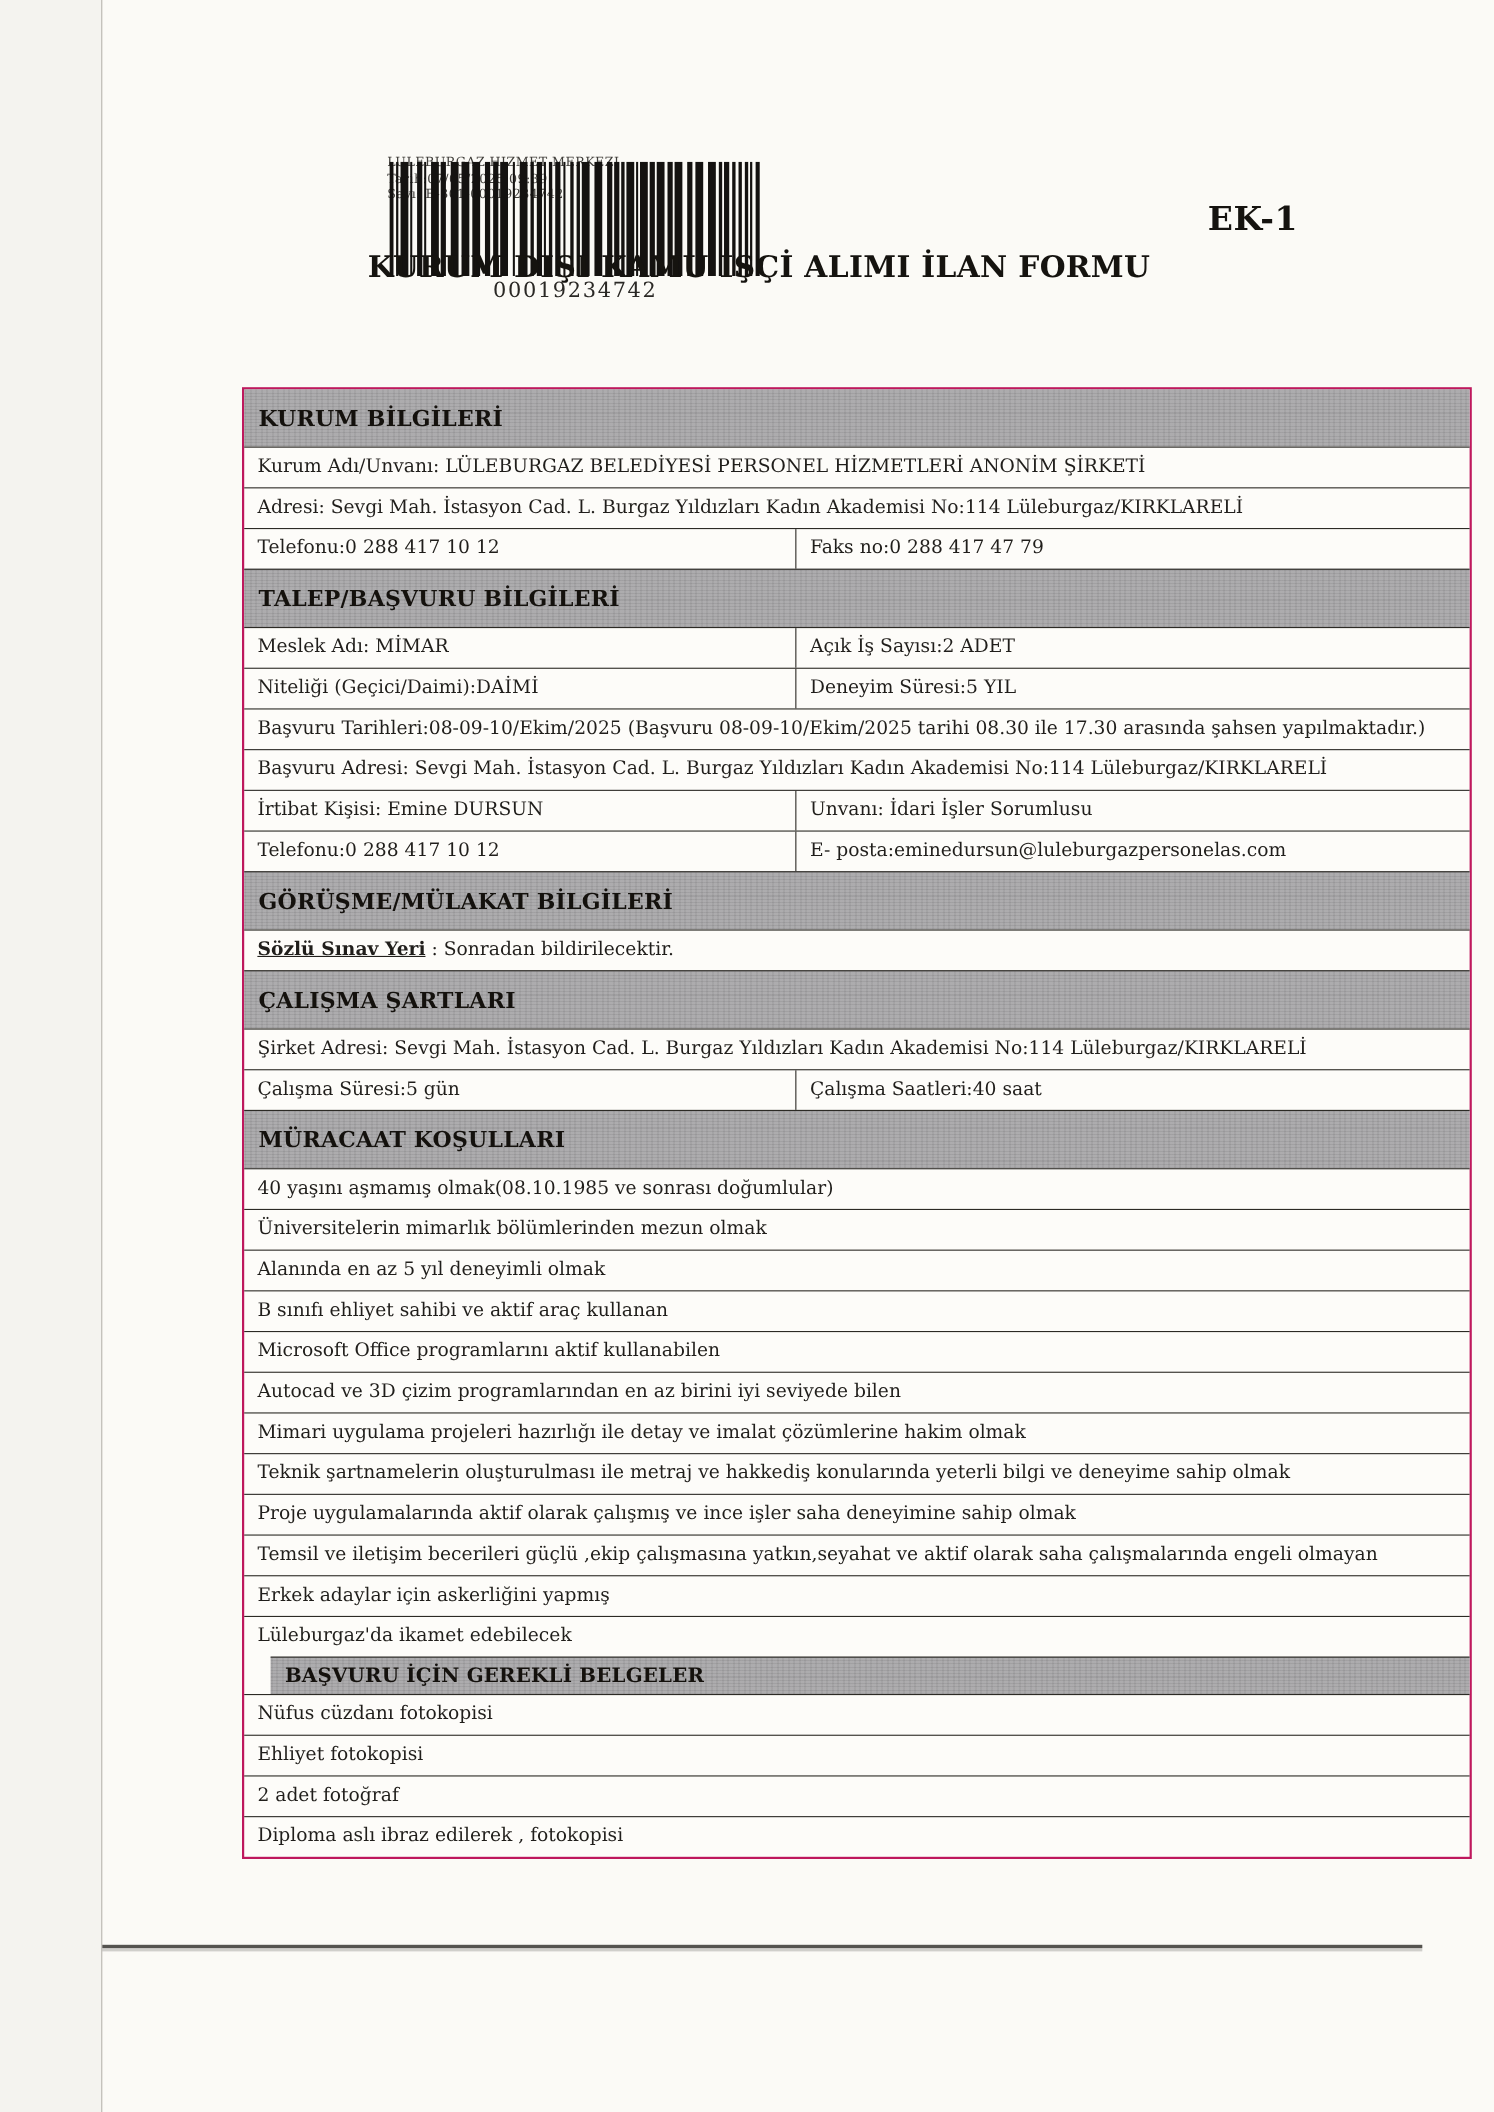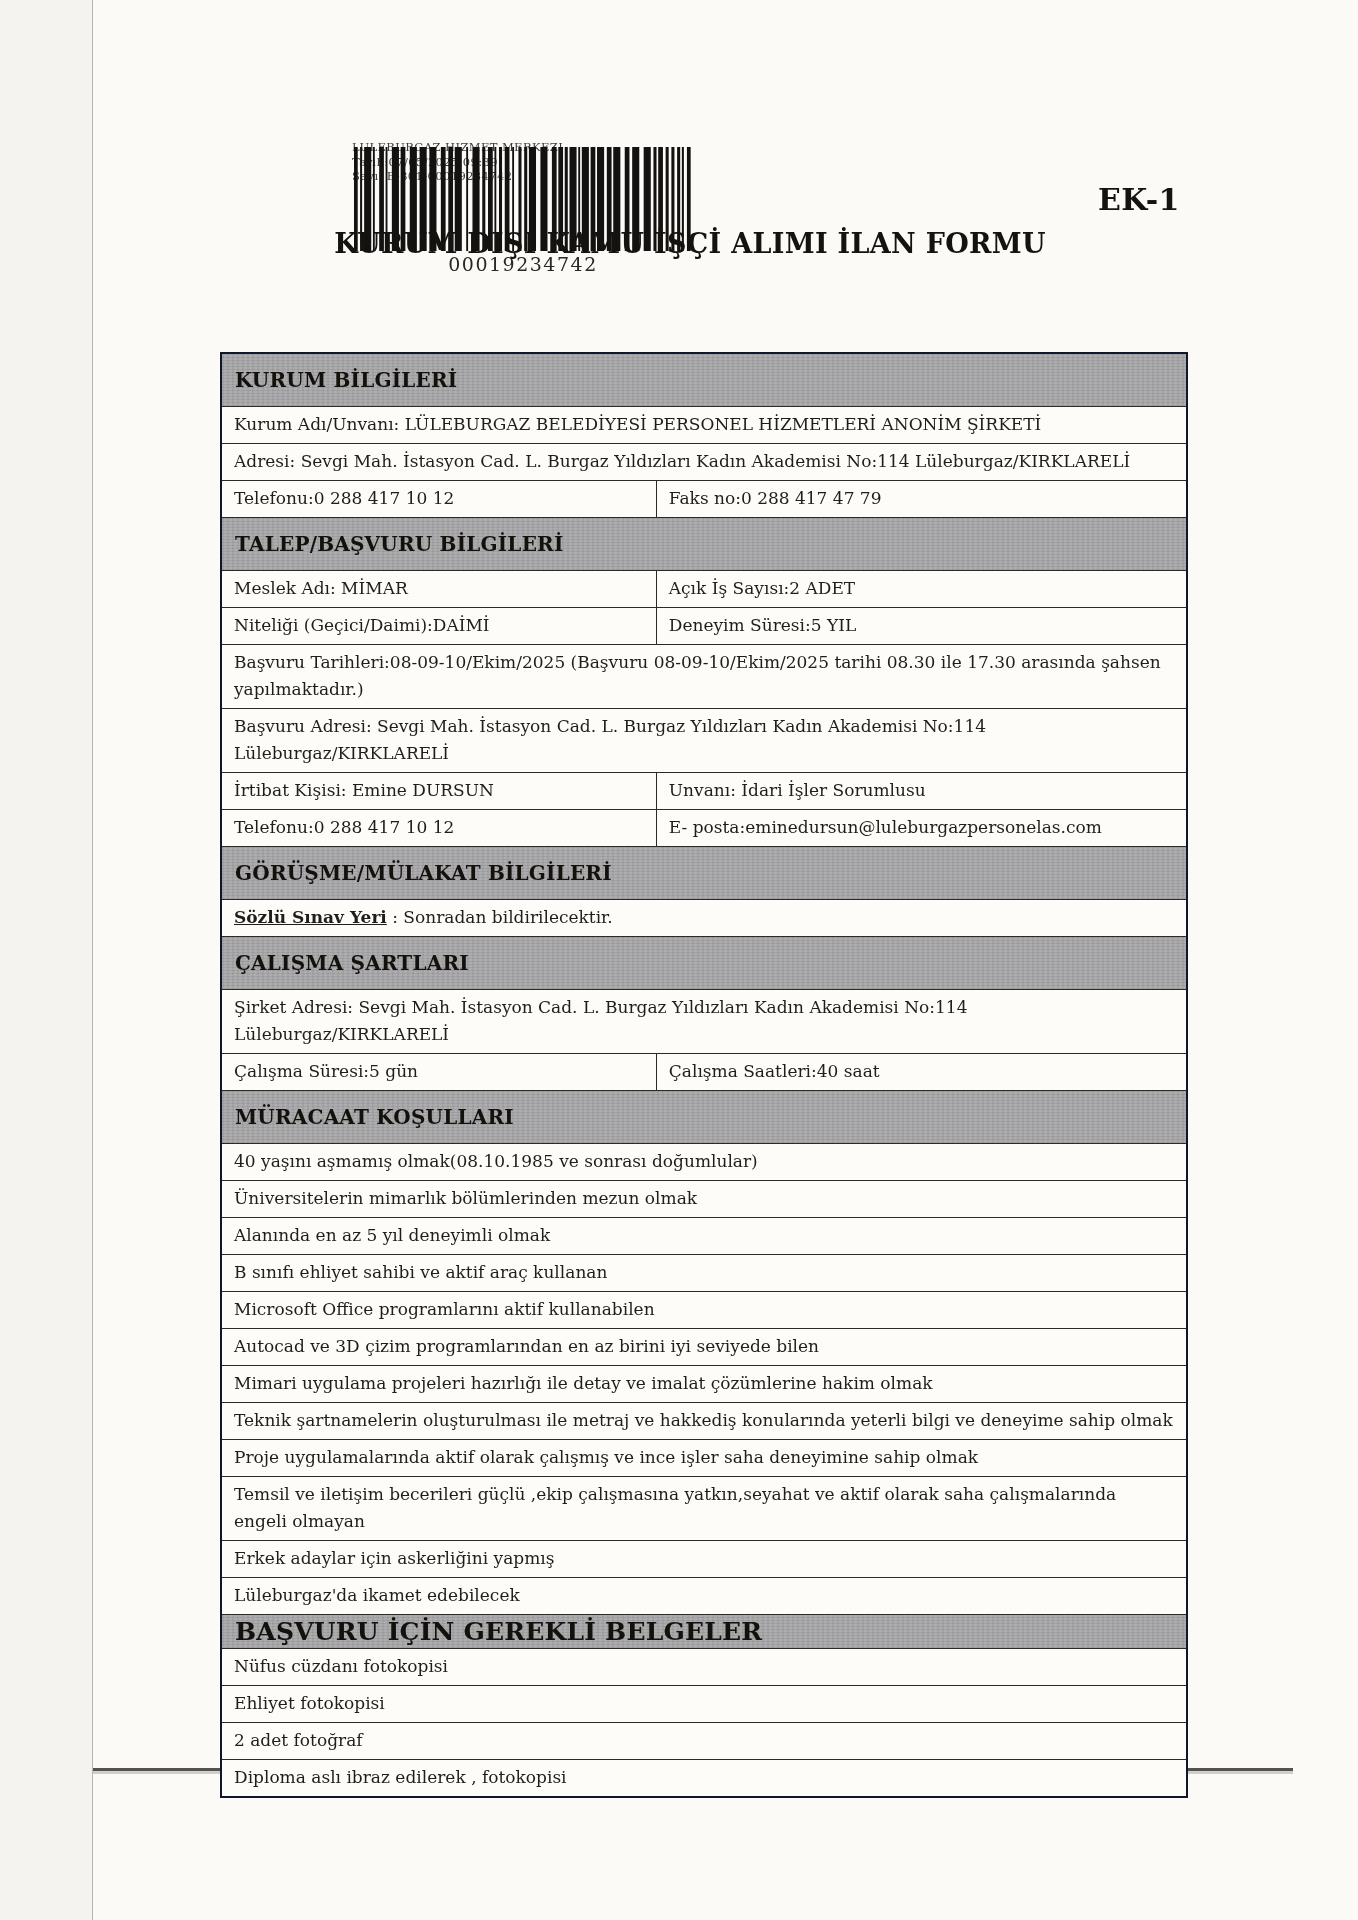--- a/index.html
+++ b/index.html
@@ -39,36 +39,36 @@
   .ek1 {
     position:absolute; left:220px; top:182px; width:960px; text-align:right;
     font-size:30px; font-weight:bold; letter-spacing:0.5px; color:#15130f;
   }
   .form-title {
     position:absolute; left:100px; top:228px; width:1180px; text-align:center;
     font-size:27px; font-weight:bold; letter-spacing:0.3px; color:#15130f;
   }
   
   .form-table {
-    position:absolute; left:220px; top:352px; width:968px;
-    border:2px solid #0f172a; background:#fdfcf9;
+    position:absolute; left:220px; top:352px; width:1118px;
+    border:2px solid #be185d; background:#fdfcf9;
     box-sizing:border-box;
   }
   .band {
     height:52px; line-height:53px;
     padding:0 13px;
     font-weight:bold; font-size:20px; letter-spacing:0.2px; color:#14110d;
     background:#a7a6a8;
     background-image:
       repeating-linear-gradient(0deg, rgba(0,0,0,0.05) 0 1px, rgba(255,255,255,0.04) 1px 3px),
       repeating-linear-gradient(90deg, rgba(0,0,0,0.04) 0 2px, rgba(255,255,255,0.03) 2px 5px);
     border-top:1.6px solid #2c2a25;
   }
   .band.first { border-top:none; }
-  .band.small { height:33px; line-height:34px; font-size:25px; }
+  .band.small { height:33px; line-height:34px; font-size:18px;margin-left:24px; }
   .trow {
     border-top:1.6px solid #2c2a25;
     padding:4px 12px 5px;
     font-size:17px; line-height:27px;
   }
   .trow.cols { display:flex; padding:0; }
   .cols .cell { padding:4px 12px 5px; box-sizing:border-box; }
   .cols .cell.c-left  { width:45%; }
   .cols .cell.c-right { flex:1; border-left:1.6px solid #2c2a25; }
   .sozlu-label { font-weight:bold; text-decoration:underline; }

